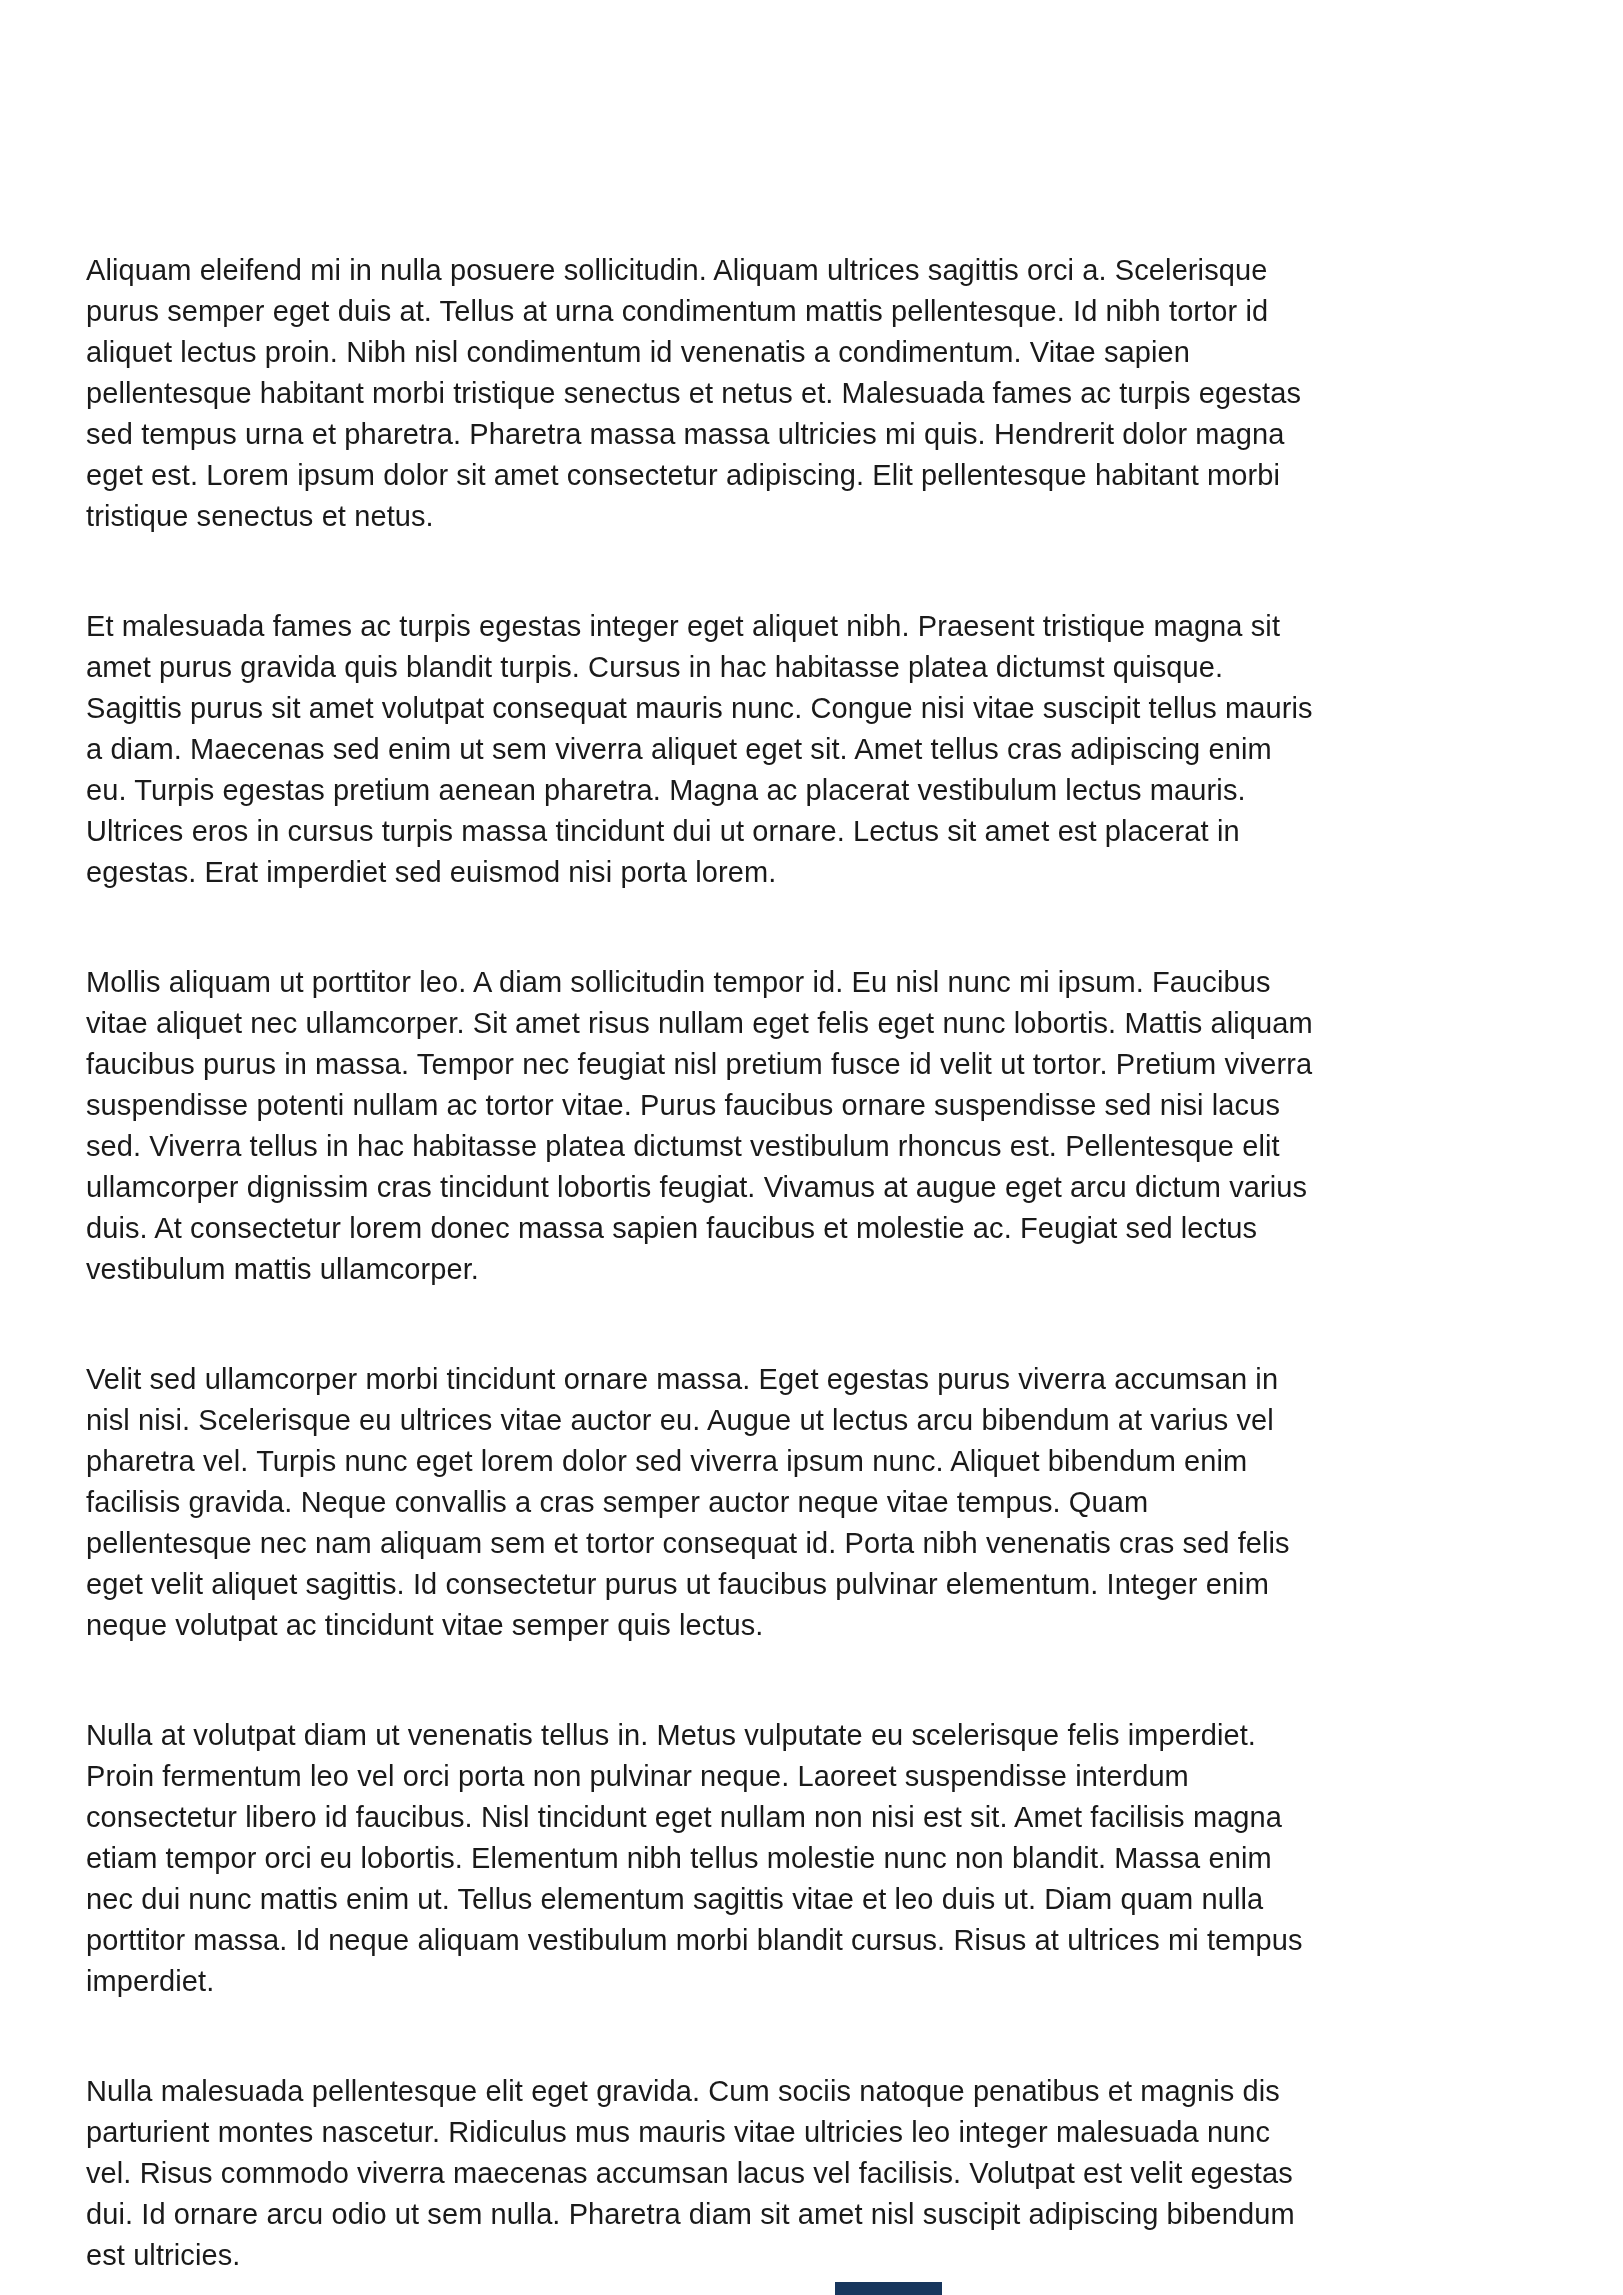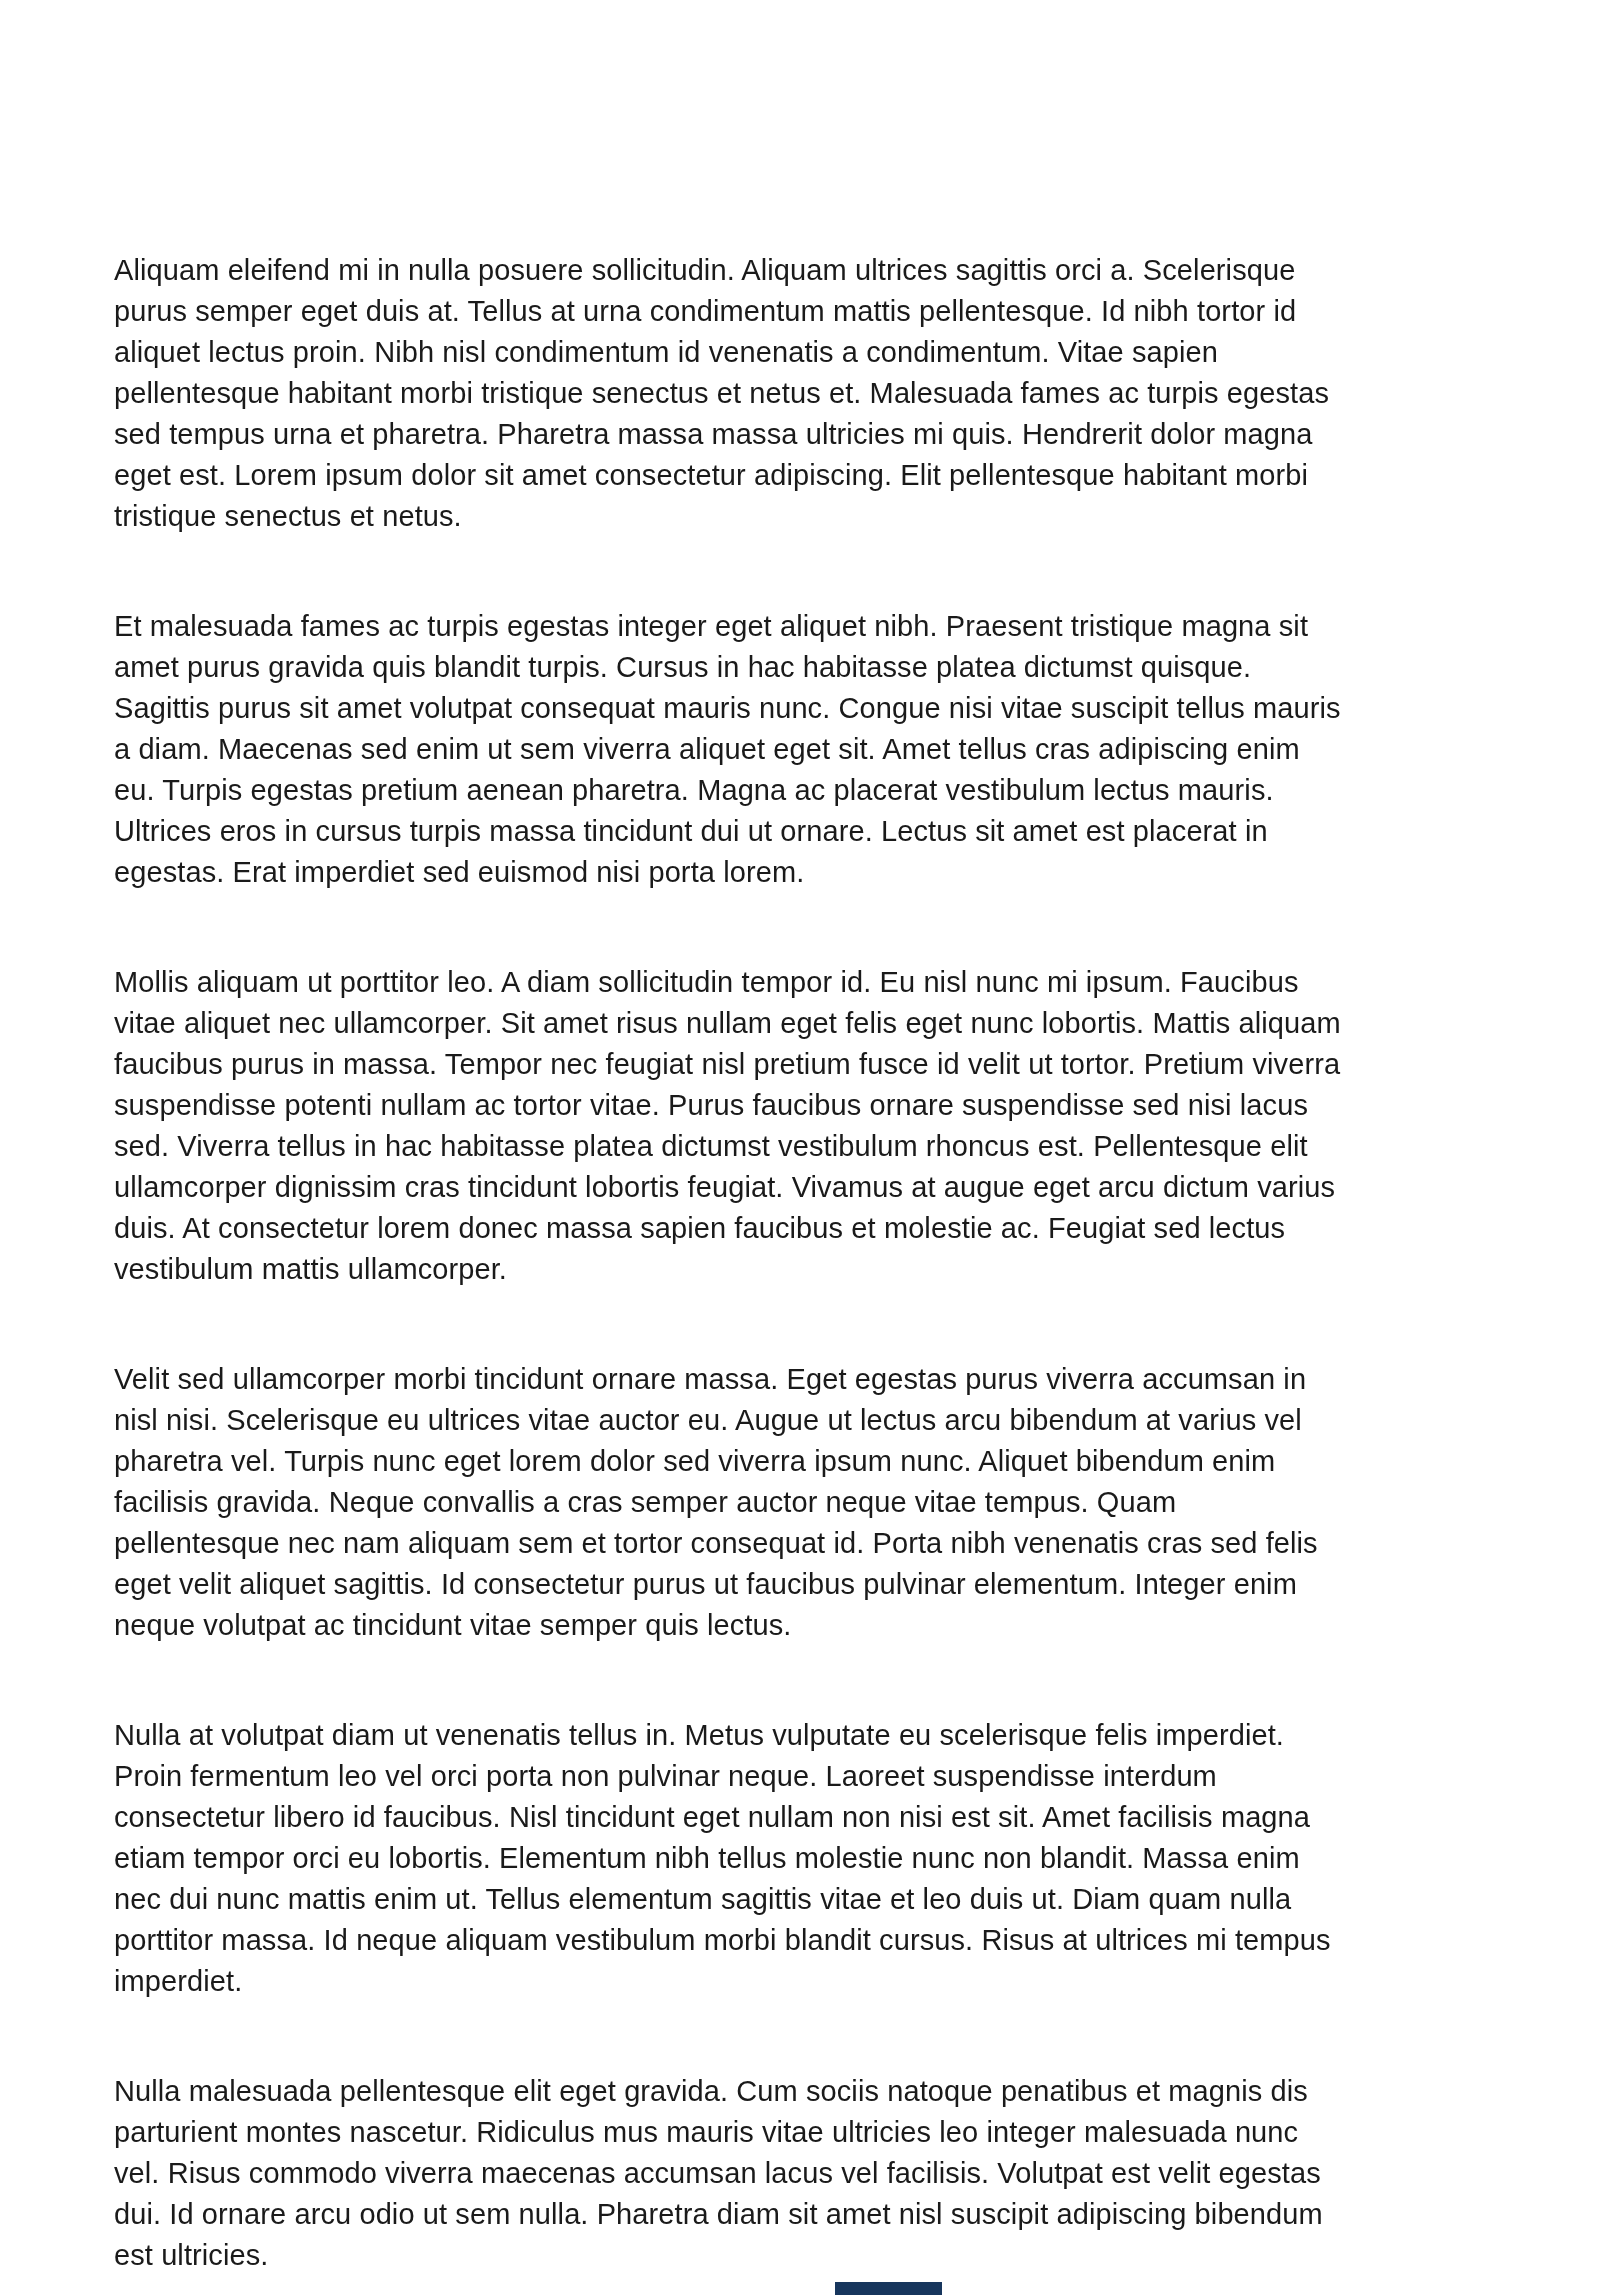--- a/index.html
+++ b/index.html
@@ -15,21 +15,21 @@
     overflow: hidden;
   }
   .page {
     position: absolute;
     top: 0;
     left: 0;
     width: 1623px;
     height: 2295px;
     background: #ffffff;
     box-sizing: border-box;
-    padding: 250px 196px 0 114px;
+    padding: 250px 196px 0 86px;
   }
   .doc-body {
     width: 1230px;
   }
   .doc-body p {
     margin: 0 0 69px 0;
     font-size: 29px;
     line-height: 41px;
     color: #1a1a1a;
     letter-spacing: 0.1px;

